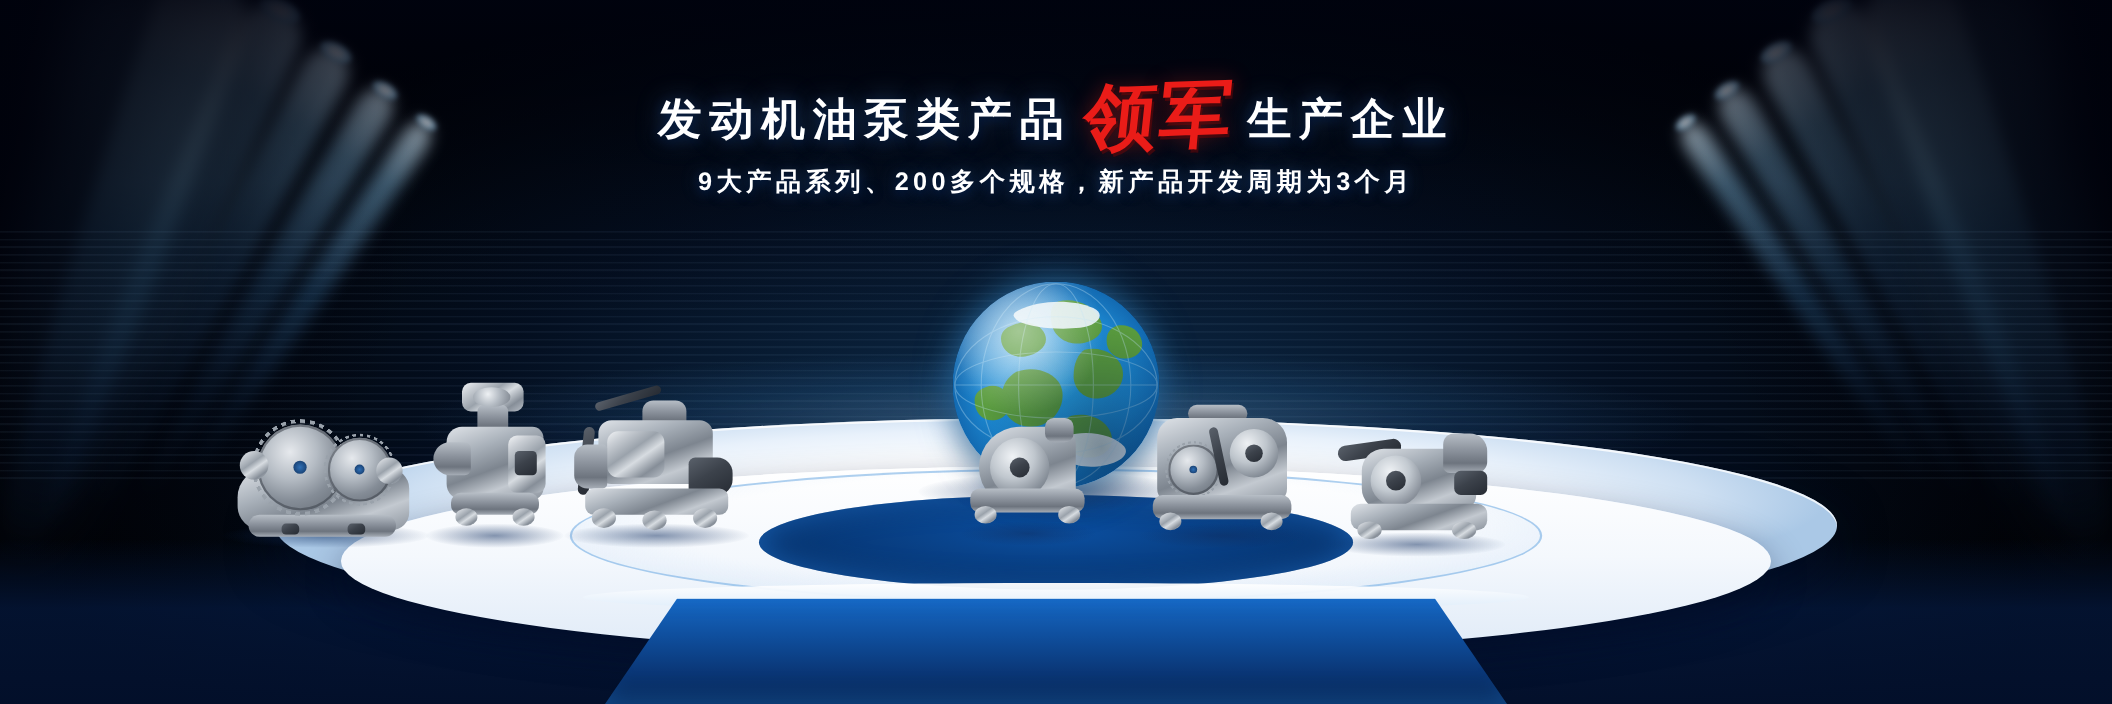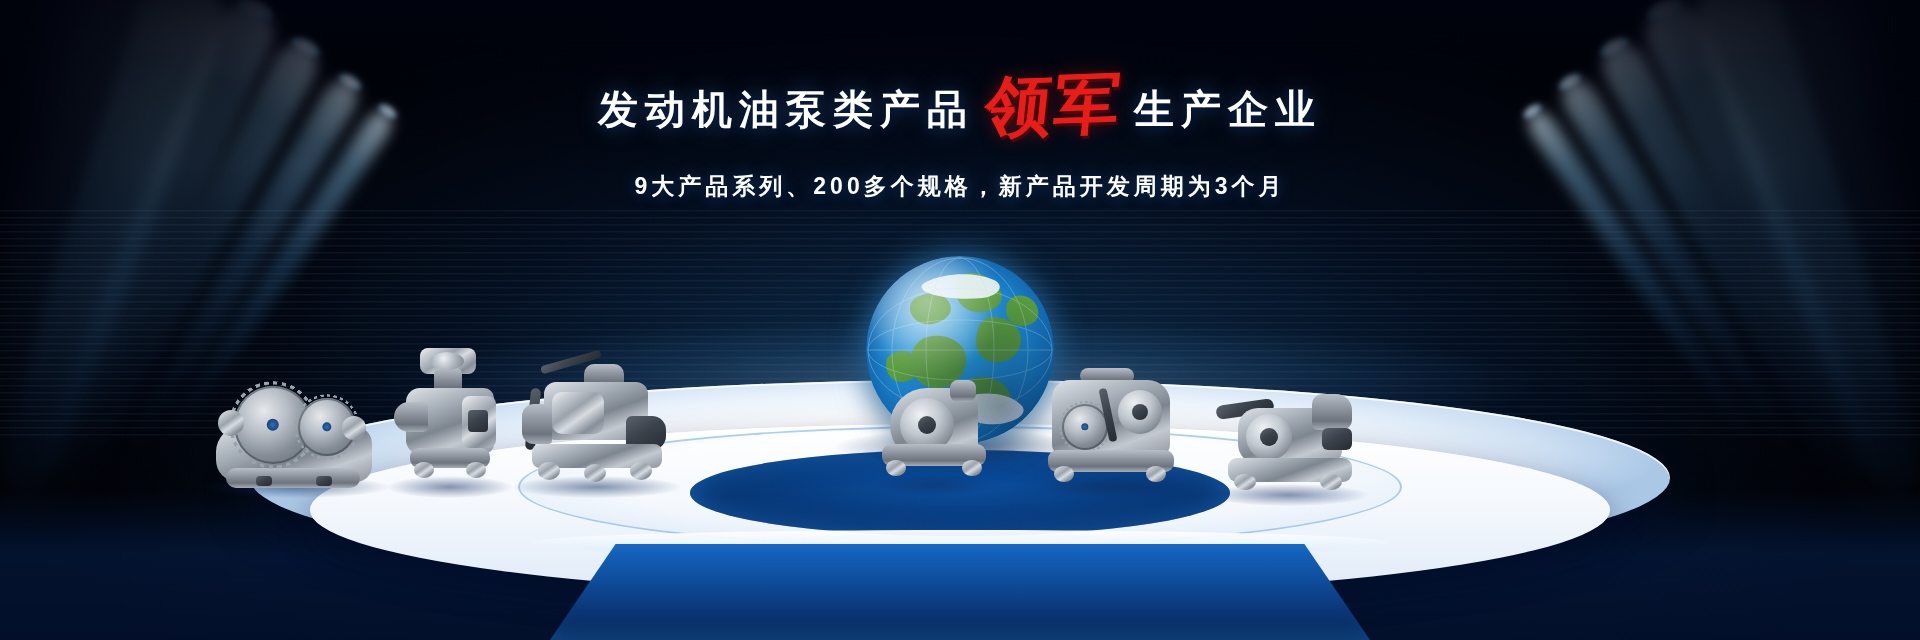--- a/index.html
+++ b/index.html
@@ -169,21 +169,20 @@
     letter-spacing:2px;margin:0 12px;
     transform:skewX(-8deg) rotate(-2deg);
     text-shadow:2px 3px 0 rgba(120,6,6,.45), 0 0 18px rgba(255,40,30,.35);
     position:relative;top:-4px;
   }
   .subhead{
     position:absolute;left:0;right:0;top:150px;text-align:center;
     white-space:nowrap;
     font-size:23px;font-weight:bold;color:#ffffff;letter-spacing:4px;
     text-shadow:0 2px 9px rgba(0,25,70,.9), 0 0 18px rgba(120,190,255,.3);
-    margin-top:21px;
   }
 </style>
 </head>
 <body>
 
 <div id="banner">
 
   <div class="bg-vignette"></div>
 
   <div>

